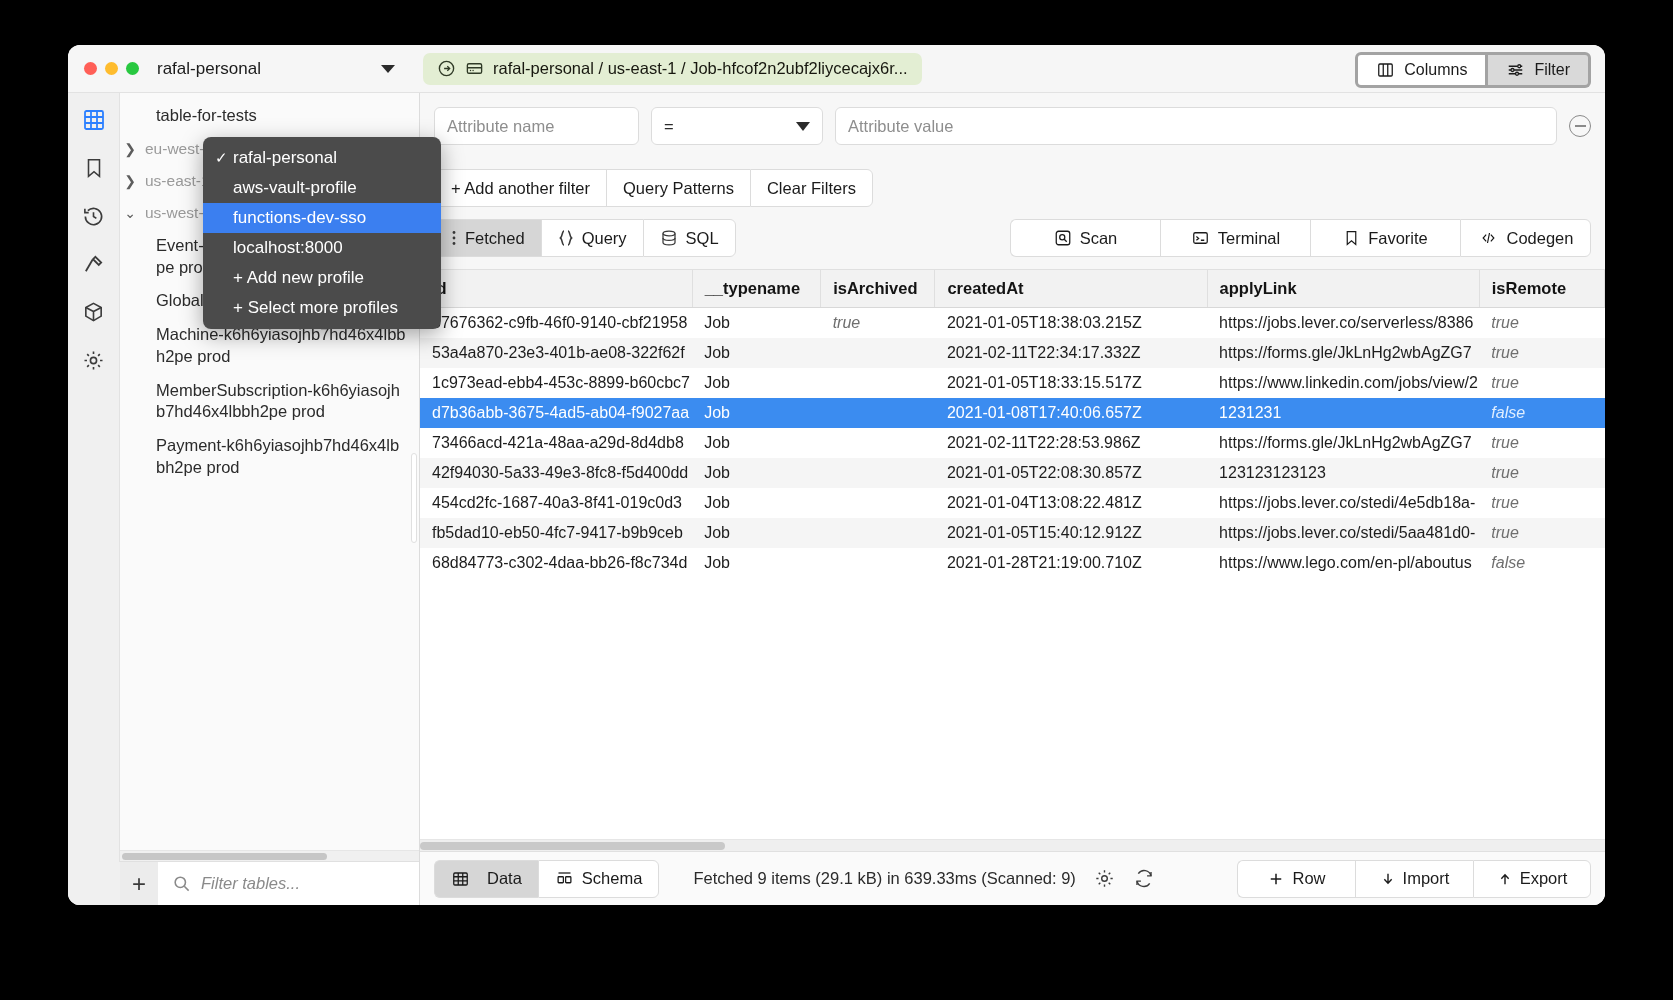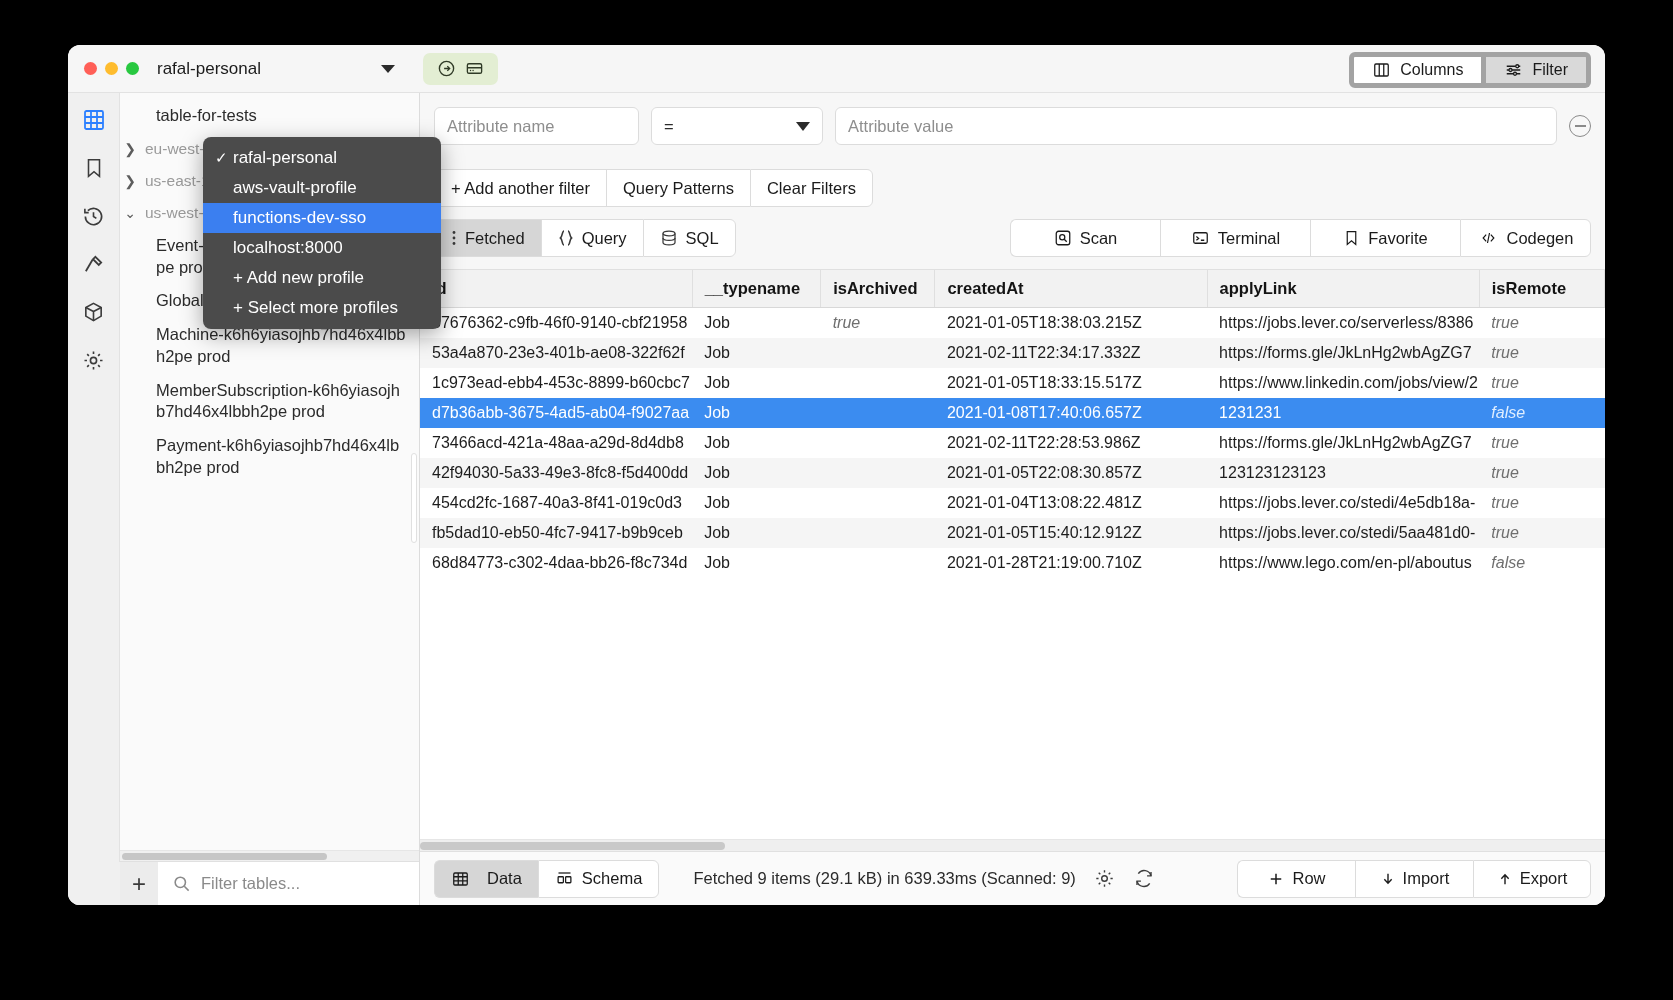--- a/index.html
+++ b/index.html
@@ -81,21 +81,21 @@
   .tb-right {
     position: absolute;
     right: 14px; top: 7px;
     display: flex; gap: 0;
   }
   .tb-btn {
     display: flex; align-items: center; gap: 9px;
     height: 36px;
     padding: 0 18px;
     background: #ffffff;
-    border: 5px solid #a3a3a3;
+    border: 3px solid #a3a3a3;
     font-size: 16px; color: #1b1b1b;
     cursor: default;
   }
   .tb-btn:first-child { border-radius: 6px 0 0 6px; }
   .tb-btn:last-child { border-radius: 0 6px 6px 0; border-left: none; background: #d9d9d9; }
 
   
   .body { flex: 1; display: flex; min-height: 0; }
 
   
@@ -202,20 +202,21 @@
   .filter-tables {
     flex: 1; display: flex; align-items: center; gap: 10px;
     padding-left: 14px;
   }
   .filter-tables input {
     border: none; outline: none;
     font-size: 16.5px; color: #2b2b2b;
     font-family: "Liberation Sans", sans-serif;
     width: 100%;
     background: transparent;
+    font-style: italic;
   }
   .filter-tables input::placeholder { color: #8a8a8a; }
 
   
   .main { flex: 1; display: flex; flex-direction: column; min-width: 0; background: #f7f7f7; }
 
   .filter-bar {
     padding: 14px 14px 12px 14px;
     display: flex; align-items: center; gap: 12px;
   }
@@ -399,20 +400,21 @@
           </svg>
         </span>
         <span>
           <svg width="19" height="19" viewBox="0 0 24 24" fill="none" stroke="#2f3a26" stroke-width="1.7">
             <rect x="3" y="6" width="18" height="12" rx="2"></rect>
               <path d="M3 11h18"></path>
             <circle cx="7" cy="14.5" r="0.9" fill="#2f3a26" stroke="none"></circle>
             <circle cx="10.2" cy="14.5" r="0.9" fill="#2f3a26" stroke="none"></circle>
           </svg>
         </span>
+        <span class="bc-text">rafal-personal / us-east-1 / Job-hfcof2n2ubf2liycecajx6r...</span>
       </div>
 
       <div class="tb-right">
         <div class="tb-btn">
           <span>
             <svg width="19" height="18" viewBox="0 0 24 24" fill="none" stroke="#1b1b1b" stroke-width="1.7">
               <rect x="3" y="4" width="18" height="16" rx="1.5"></rect>
                 <path d="M9 4v16M15 4v16"></path>
             </svg>
           </span>

